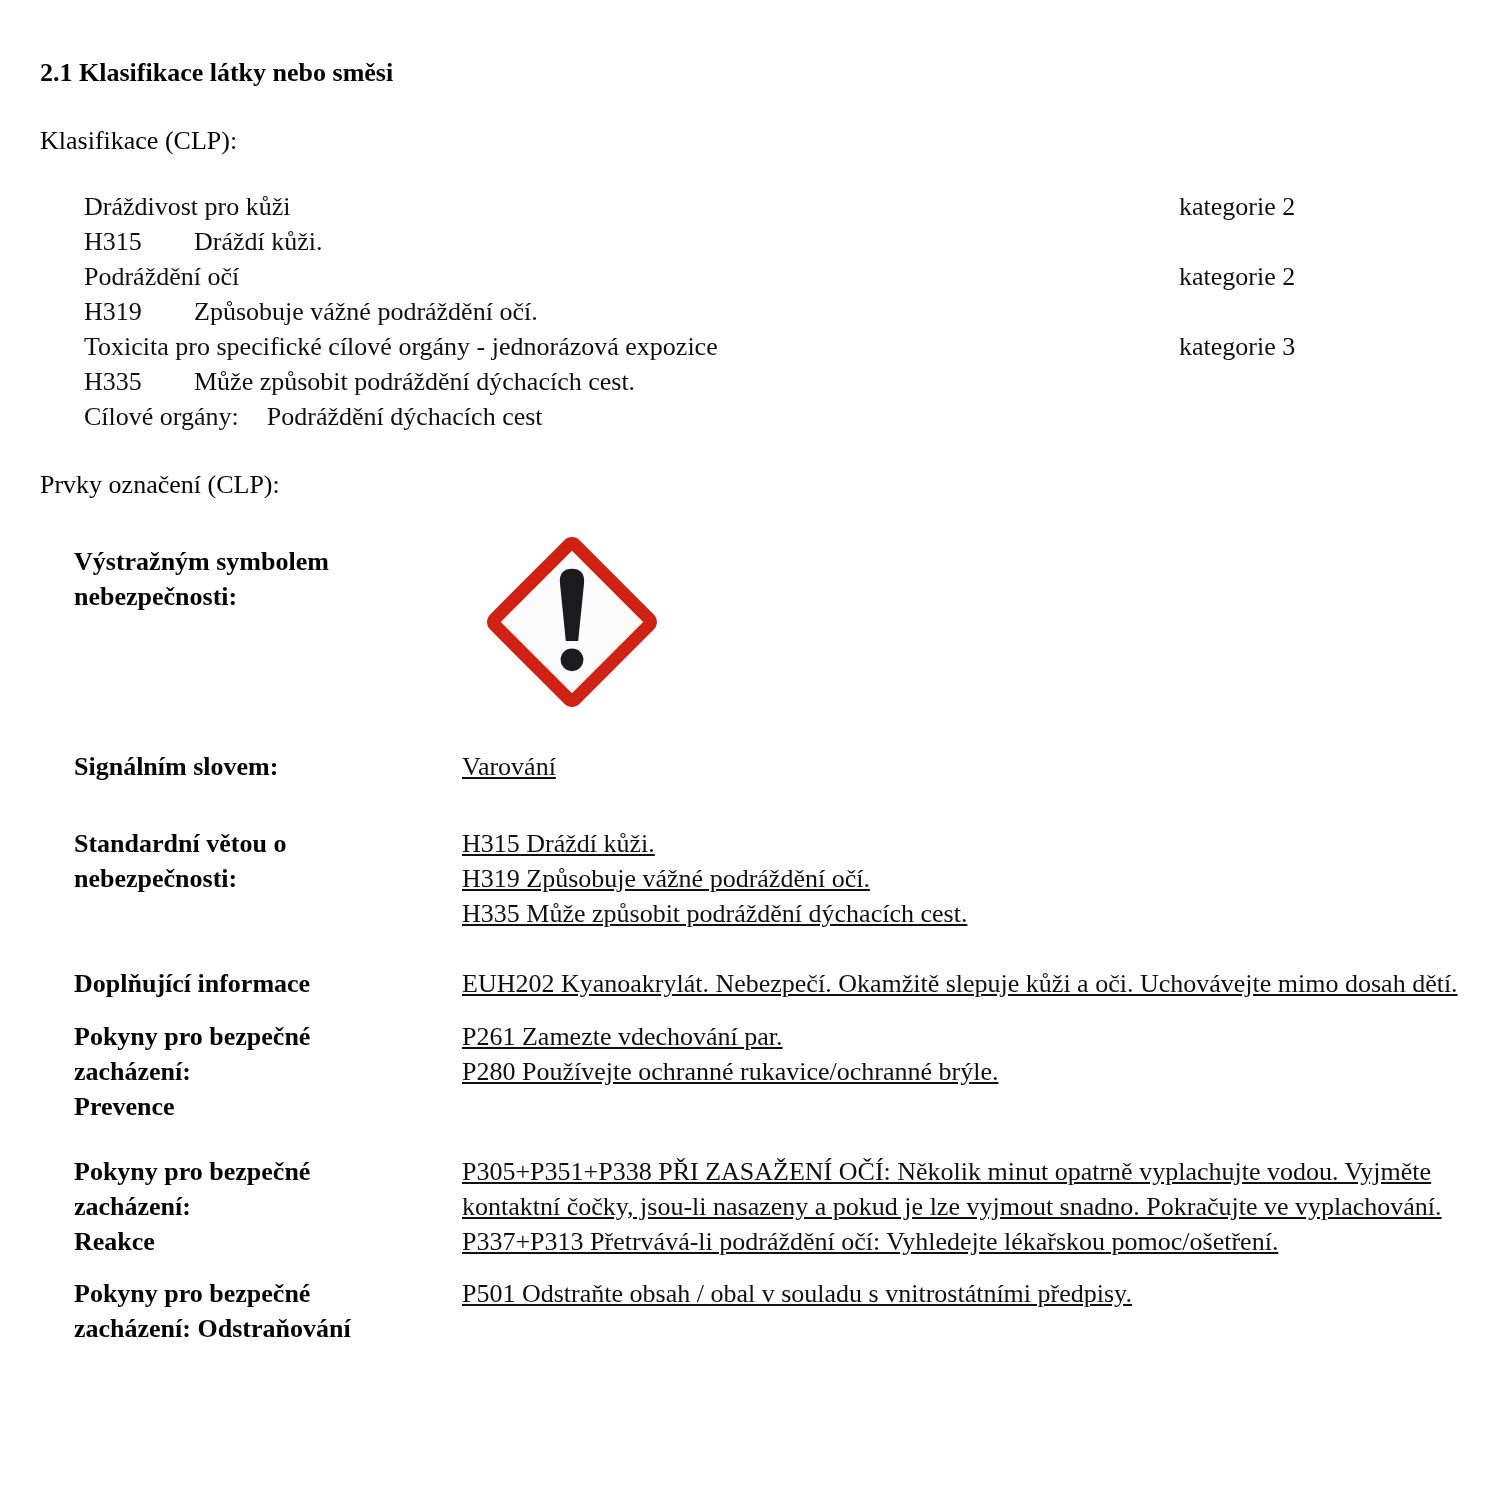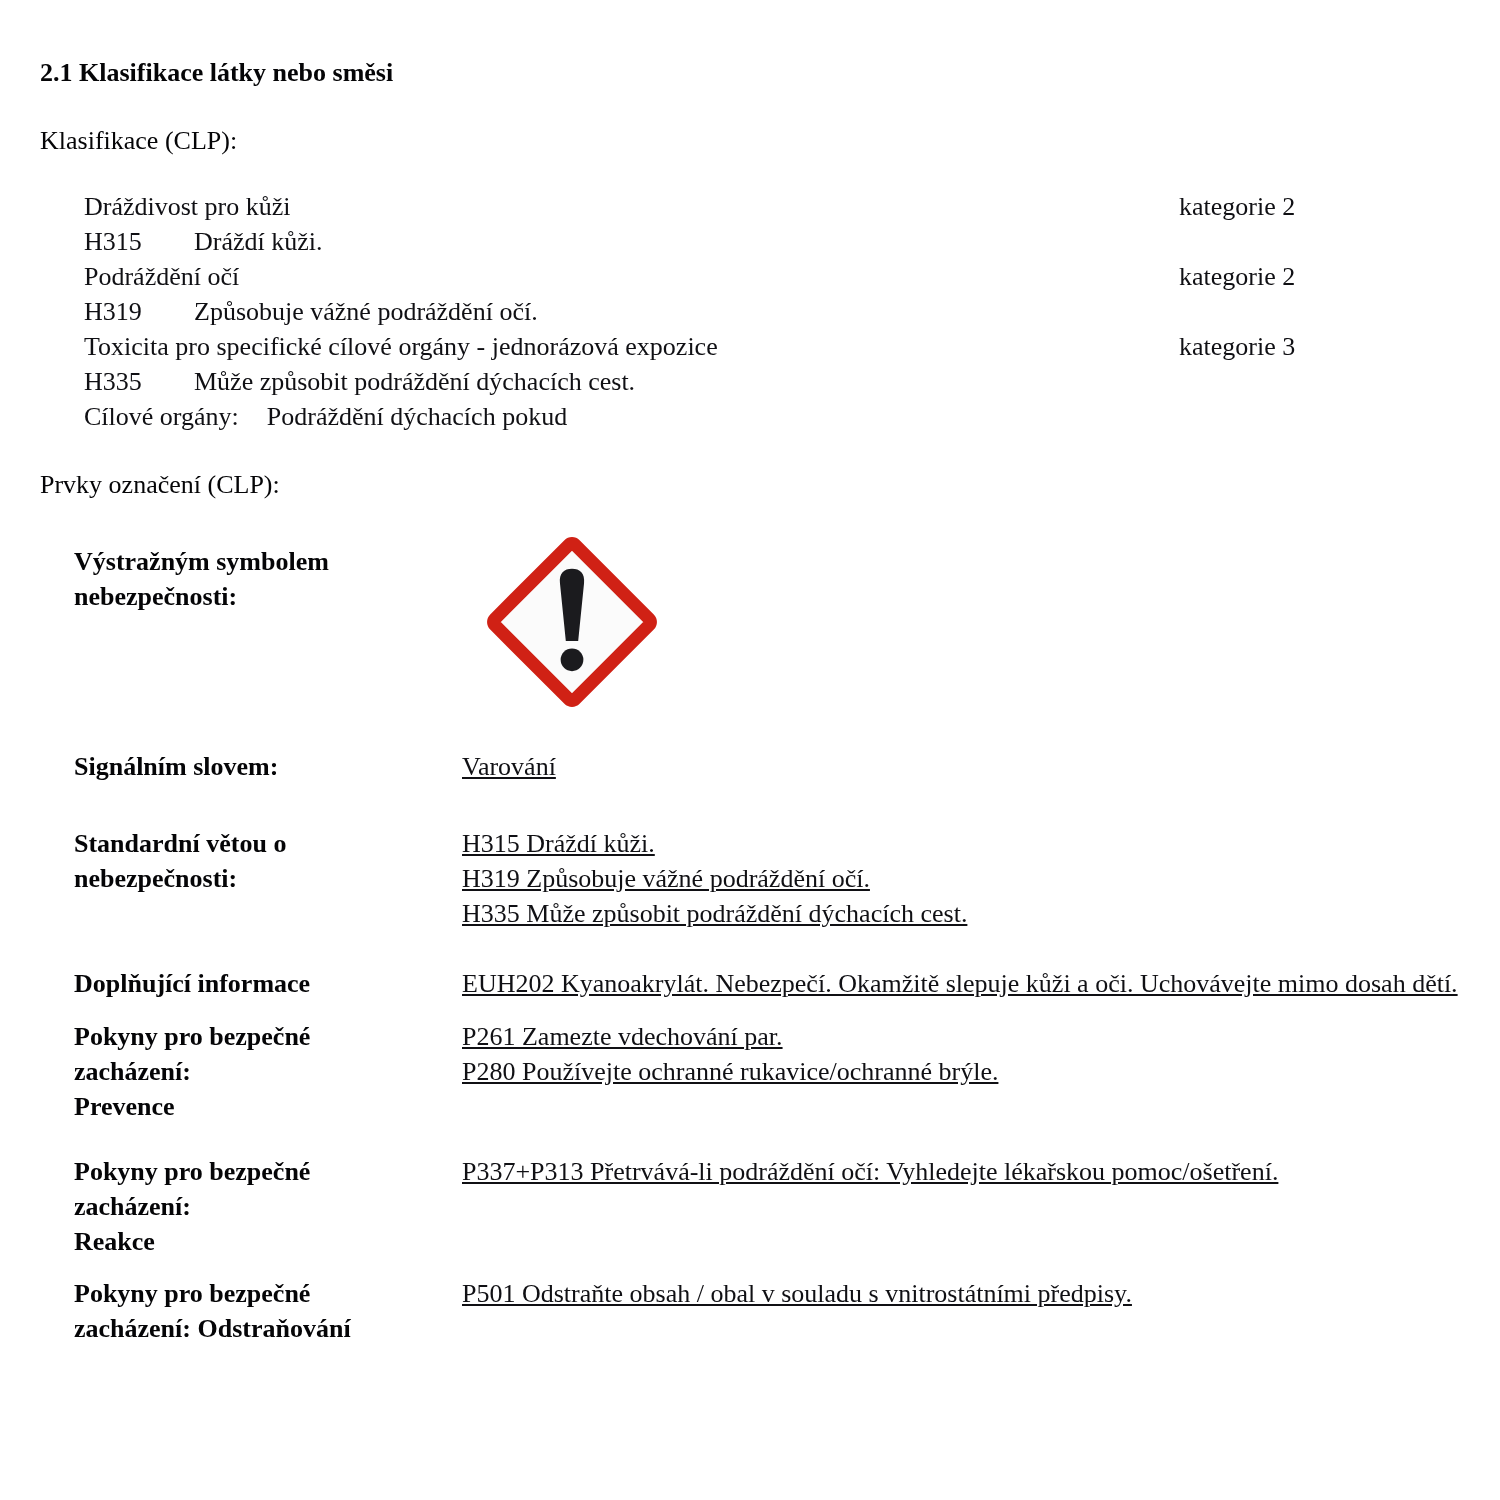--- a/index.html
+++ b/index.html
@@ -113,21 +113,21 @@
       <span class="cls-code">H319</span><span>Způsobuje vážné podráždění očí.</span>
     </div>
     <div class="cls-row">
       <span>Toxicita pro specifické cílové orgány - jednorázová expozice</span>
       <span class="cls-category">kategorie 3</span>
     </div>
     <div class="cls-row">
       <span class="cls-code">H335</span><span>Může způsobit podráždění dýchacích cest.</span>
     </div>
     <div class="cls-row">
-      <span class="cls-code wide">Cílové orgány:</span><span>Podráždění dýchacích pokud</span>
+      <span class="cls-code wide">Cílové orgány:</span><span>Podráždění dýchacích cest</span>
     </div>
   </div>
 
   <div class="subheading">Prvky označení (CLP):</div>
 
   <div class="field-row mt-picto">
     <div class="field-label">
       <div>Výstražným symbolem</div>
       <div>nebezpečnosti:</div>
     </div>
@@ -174,20 +174,21 @@
     </div>
   </div>
 
   <div class="field-row mt-resp">
     <div class="field-label">
       <div>Pokyny pro bezpečné</div>
       <div>zacházení:</div>
       <div>Reakce</div>
     </div>
     <div class="field-value">
+      <p class="value-para">P305+P351+P338 PŘI ZASAŽENÍ OČÍ: Několik minut opatrně vyplachujte vodou. Vyjměte kontaktní čočky, jsou-li nasazeny a pokud je lze vyjmout snadno. Pokračujte ve vyplachování.</p>
       <p class="value-para">P337+P313 Přetrvává-li podráždění očí: Vyhledejte lékařskou pomoc/ošetření.</p>
     </div>
   </div>
 
   <div class="field-row mt-disp">
     <div class="field-label">
       <div>Pokyny pro bezpečné</div>
       <div>zacházení: Odstraňování</div>
     </div>
     <div class="field-value">P501 Odstraňte obsah / obal v souladu s vnitrostátními předpisy.</div>

